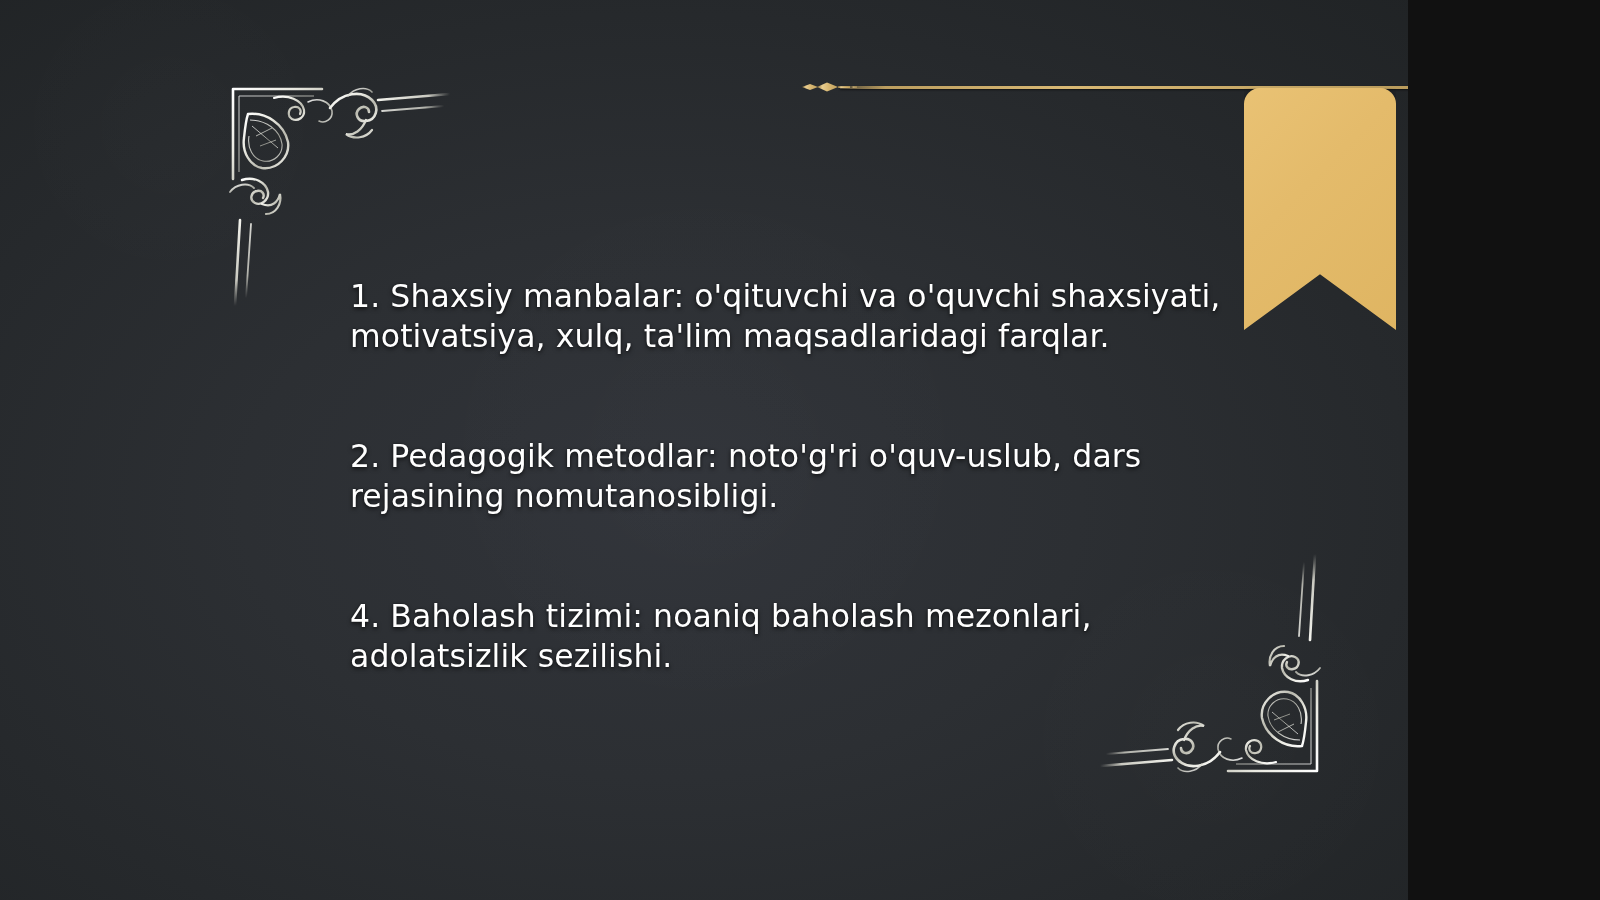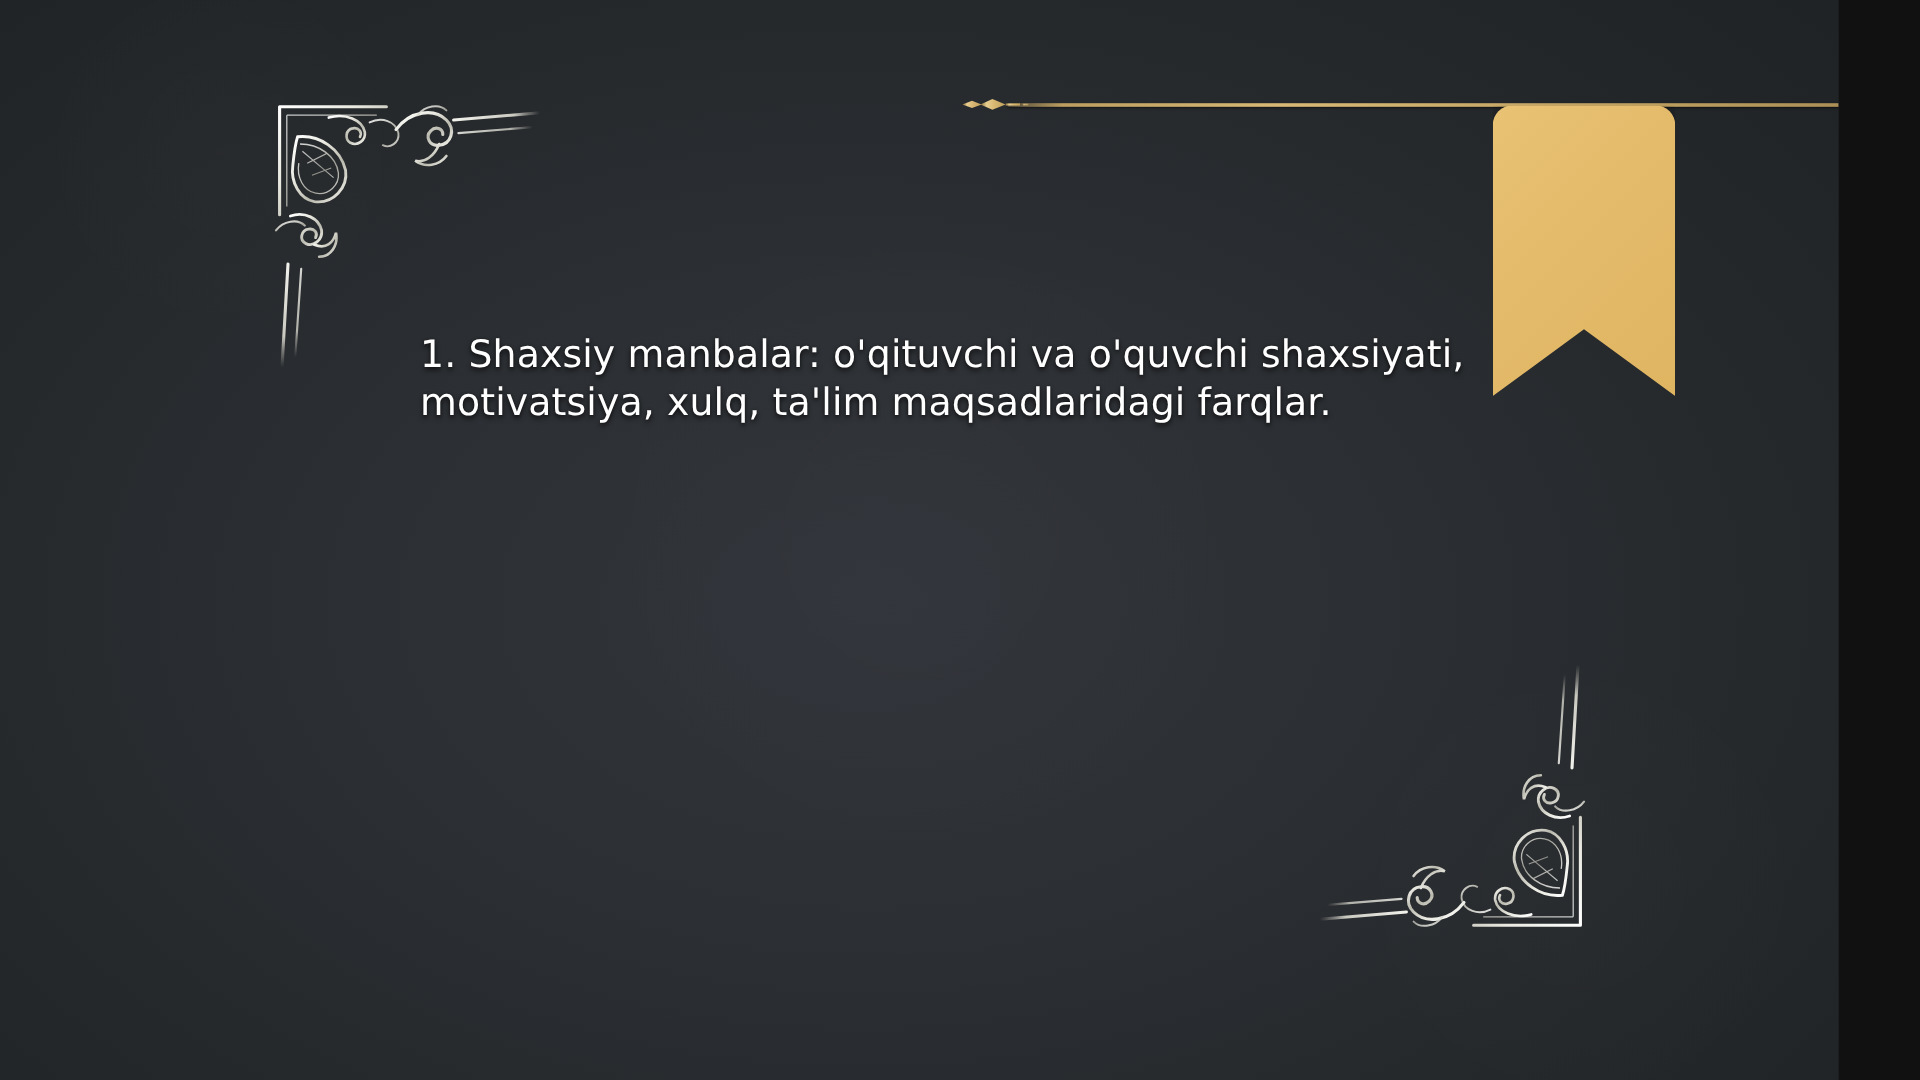--- a/index.html
+++ b/index.html
@@ -2,21 +2,21 @@
 <html><head>
 <meta charset="utf-8">
 <style>
   html, body {
     margin: 0;
     padding: 0;
     background: #111;
   }
   #slide {
     position: relative;
-    width: 1532px;
+    width: 1408px;
     height: 900px;
     overflow: hidden;
     background-color: #24272a;
     background-image:
       radial-gradient(ellipse 1100px 720px at 47% 56%, #31343a 0%, #2c2f33 38%, #26292c 68%, #202325 100%);
     font-family: "DejaVu Sans", "Liberation Sans", sans-serif;
   }
 
   
   #slide::before {
@@ -183,18 +183,20 @@
     <path d="M156,27 L218,22" stroke="url(#silverLine)" stroke-width="1.8" stroke-linecap="round" fill="none" opacity="0.85"></path>
     <path d="M16,96 C28,92 40,98 42,108 C43,116 35,122 29,119 C23,116 25,108 31,107 C36,106 39,110 37,114" fill="none" stroke="url(#silver)" stroke-width="2.4" stroke-linecap="round"></path>
     <path d="M4,108 C10,100 22,98 28,104" fill="none" stroke="url(#silver)" stroke-width="1.8" stroke-linecap="round" opacity="0.85"></path>
     <path d="M36,120 C46,124 52,118 54,110 C56,120 50,130 40,130" fill="none" stroke="url(#silver)" stroke-width="2.2" stroke-linecap="round"></path>
     <path d="M14,136 L9,222" stroke="url(#silverLineV)" stroke-width="2.6" stroke-linecap="round" fill="none"></path>
     <path d="M25,140 L20,214" stroke="url(#silverLineV)" stroke-width="1.8" stroke-linecap="round" fill="none" opacity="0.85"></path>
   </svg>
 
   <div class="body-text">
     <p>1. Shaxsiy manbalar: o'qituvchi va o'quvchi shaxsiyati, motivatsiya, xulq, ta'lim maqsadlaridagi farqlar.</p>
+    <p>2. Pedagogik metodlar: noto'g'ri o'quv-uslub, dars rejasining nomutanosibligi.</p>
+    <p>4. Baholash tizimi: noaniq baholash mezonlari, adolatsizlik sezilishi.</p>
     
     
     
   </div>
 
 </div>
 
 </body></html>

